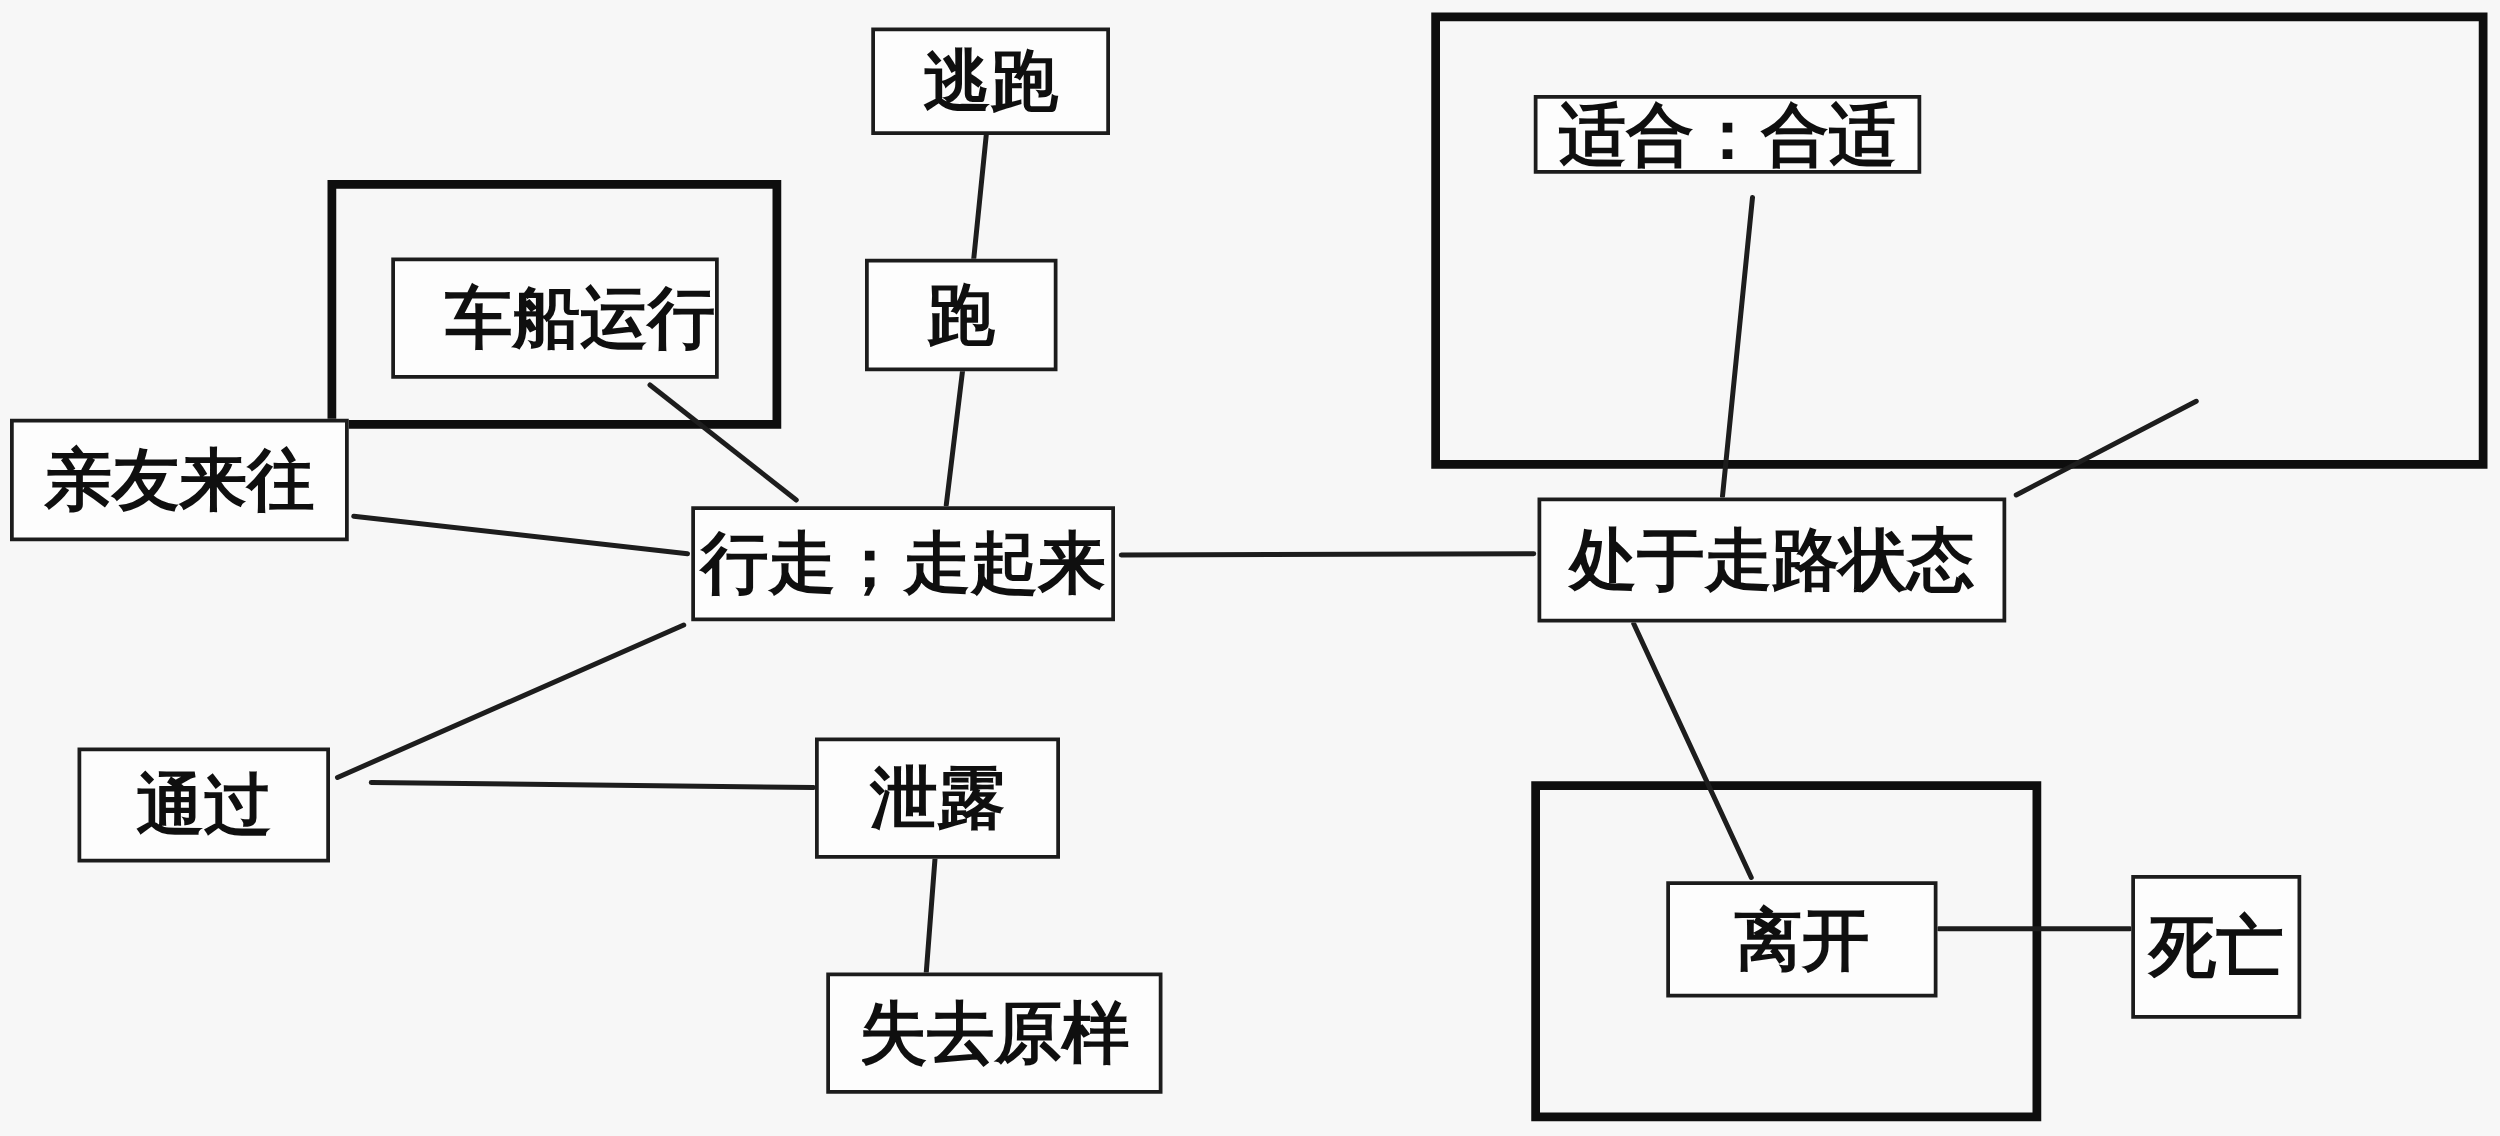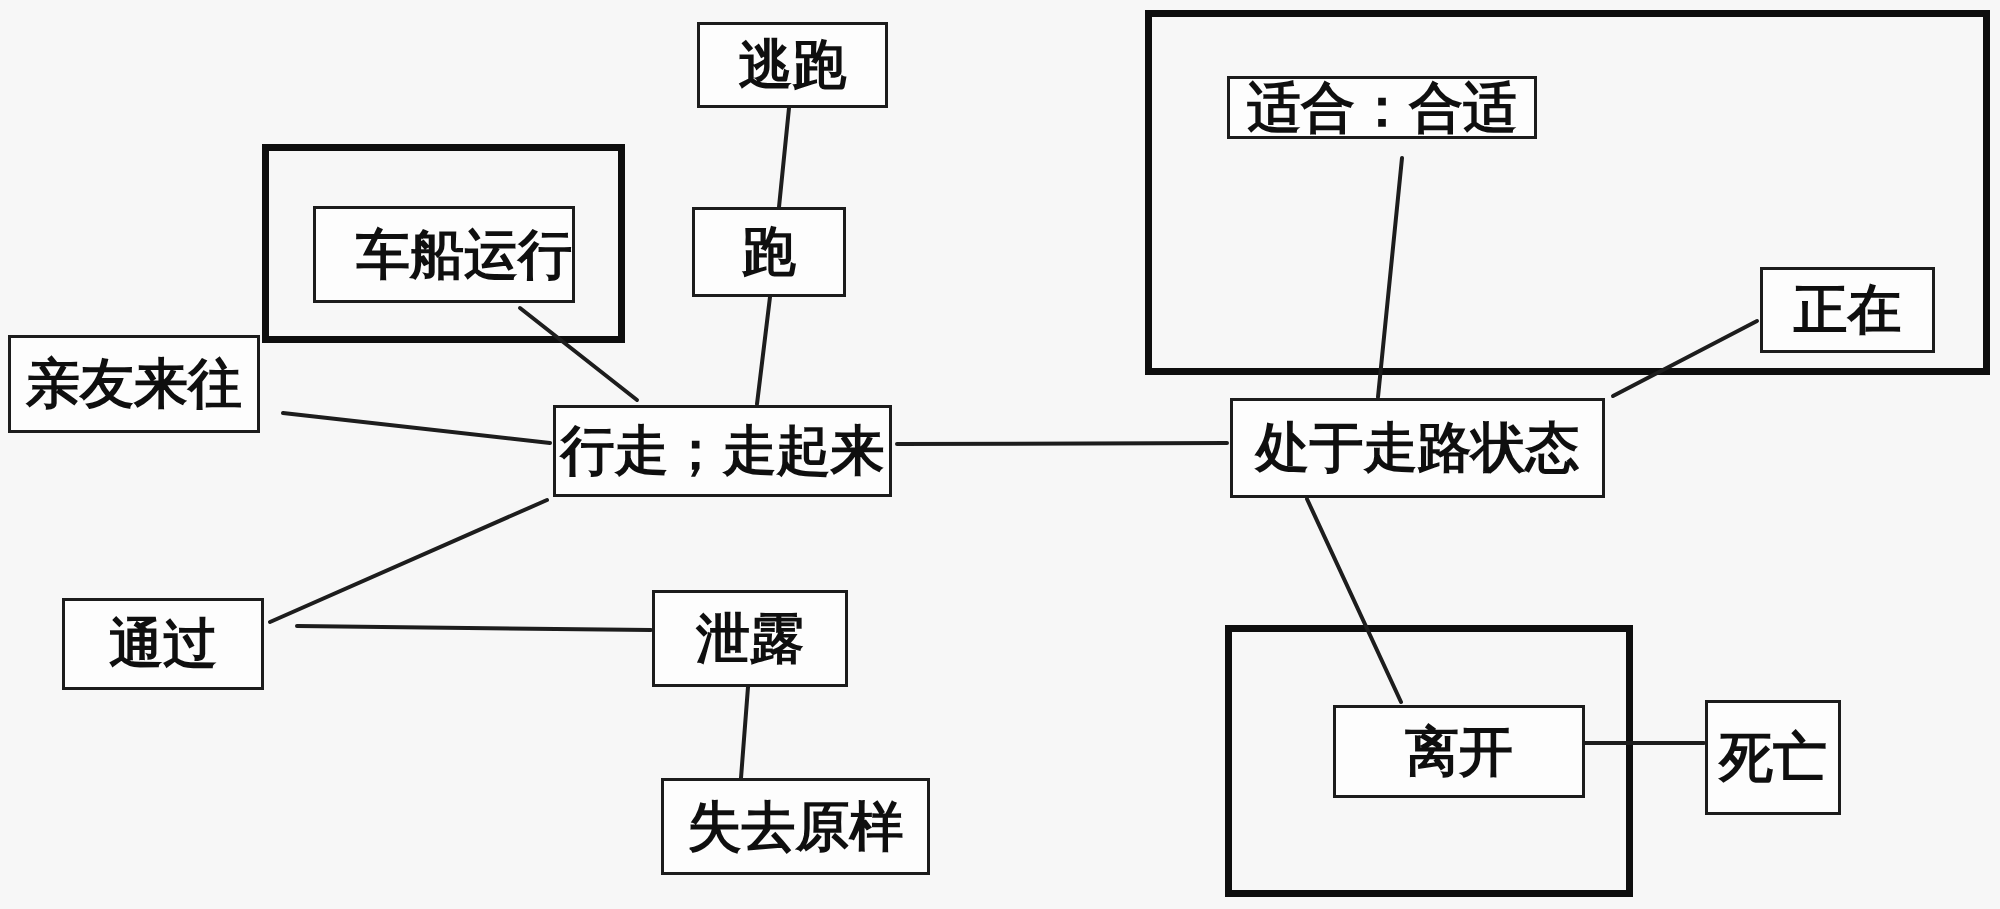--- a/index.html
+++ b/index.html
@@ -75,21 +75,21 @@
   </div>
 
   <div class="node" style="left:692px; top:207px; width:154px; height:90px;">
     <span class="label">跑</span>
   </div>
 
   <div class="node" style="left:313px; top:206px; width:262px; height:97px;justify-content:flex-end;">
     <span class="label">车船运行</span>
   </div>
 
-  <div class="node" style="left:8px; top:335px; width:252px; height:98px;">
+  <div class="node" style="left:8px; top:335px; width:271px; height:98px;">
     <span class="label">亲友来往</span>
   </div>
 
   <div class="node" style="left:553px; top:405px; width:339px; height:92px;">
     <span class="label">行走；走起来</span>
   </div>
 
   <div class="node" style="left:62px; top:558px; width:202px; height:92px;margin-top:40px;">
     <span class="label">通过</span>
   </div>
@@ -99,29 +99,26 @@
   </div>
 
   <div class="node" style="left:661px; top:778px; width:269px; height:97px;">
     <span class="label">失去原样</span>
   </div>
 
   <div class="node" style="left:1227px; top:76px; width:310px; height:63px;text-align:right;">
     <span class="label">适合：合适</span>
   </div>
 
-  <div class="node" style="left:1760px; top:267px; width:175px; height:86px;">
-    <span class="label">正在</span>
-  </div>
 
   <div class="node" style="left:1230px; top:398px; width:375px; height:100px;">
     <span class="label">处于走路状态</span>
   </div>
 
-  <div class="node" style="left:1333px; top:705px; width:252px; height:93px;justify-content:center;">
+  <div class="node" style="left:1333px; top:705px; width:217px; height:93px;justify-content:center;">
     <span class="label">离开</span>
   </div>
 
   <div class="node" style="left:1705px; top:700px; width:136px; height:115px;">
     <span class="label">死亡</span>
   </div>
 
 </div>
 
 </body></html>

